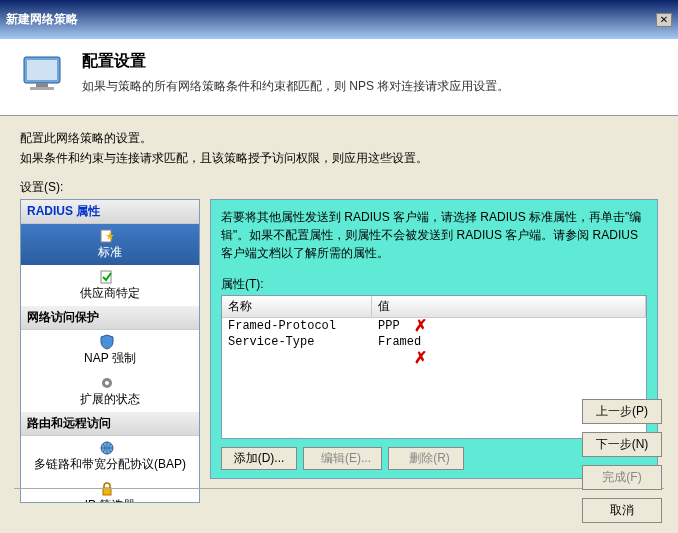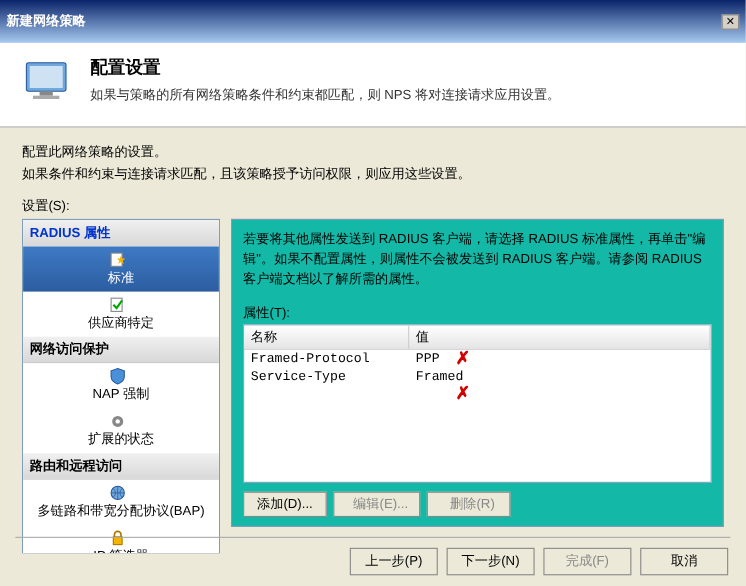--- a/index.html
+++ b/index.html
@@ -14,38 +14,38 @@
 .content { padding: 14px 20px 10px 20px; background: #ece9d8; }
 .intro-text { font-size: 12px; margin-bottom: 3px; }
 .settings-label { margin-top: 12px; margin-bottom: 3px; font-size: 12px; }
 .main-area { display: flex; gap: 10px; }
 .sidebar { width: 180px; border: 1px solid #7f9db9; background: #fff; height: 304px; overflow: auto; }
 .group-header { background: linear-gradient(to bottom, #f0f0f0, #d8d8d8); border-bottom: 1px solid #ccc; padding: 3px 6px; font-weight: bold; font-size: 12px; }
 .group-header.radius { color: #0033cc; }
 .sidebar-item { display: flex; align-items: center; padding: 4px 6px; font-size: 12px; cursor: pointer; flex-direction: column; }
 .sidebar-item.selected { background: linear-gradient(to bottom, #3e7ac4, #2c5da0); color: #fff; }
 .sidebar-item .icon { width: 16px; height: 16px; margin-right: 6px; flex-shrink: 0; display: flex; align-items: center; justify-content: center; }
-.right-panel { flex: 1; border: 1px solid #7f9db9; background: #14b8a6; padding: 8px 10px; height: 280px; display: flex; flex-direction: column; }
+.right-panel { flex: 1; border: 1px solid #7f9db9; background: #5eead4; padding: 8px 10px; height: 280px; display: flex; flex-direction: column; }
 .instruction { font-size: 12px; line-height: 1.5; margin-bottom: 14px; }
 .attr-label { font-size: 12px; margin-bottom: 2px; }
 .table-container { border: 1px solid #7f9db9; background: #fff; flex: 1; position: relative; margin-bottom: 8px; }
 .table-header { display: flex; background: linear-gradient(to bottom, #fff, #e4e4e4); border-bottom: 1px solid #ccc; }
 .th { padding: 2px 6px; font-size: 12px; border-right: 1px solid #ccc; }
 .th.name { width: 150px; }
 .th.value { flex: 1; }
 .table-body { font-family: "Courier New", monospace; font-size: 12px; }
 .tr { display: flex; position: relative; }
 .td { padding: 1px 6px; }
 .td.name { width: 150px; }
 .td.value { flex: 1; }
 .red-x { position: absolute; color: #d40000; font-weight: bold; font-size: 16px; font-family: Arial; }
 .panel-buttons { display: flex; gap: 6px; }
 .btn { padding: 2px 10px; font-size: 12px; background: #ece9d8; border: 1px solid #888; min-width: 76px; cursor: pointer; }
 .btn:disabled { color: #888; padding-left: 17px; }
-.footer { position: absolute; bottom: 10px; right: 16px; display: flex; gap: 8px; }
+.footer { position: absolute; bottom: 10px; right: 16px; display: flex; gap: 8px; flex-direction: column; }
 .footer .btn { min-width: 80px; padding: 3px 12px; }
 .hr { border: none; border-top: 1px solid #aaa; margin: 10px 0 0 0; position: absolute; bottom: 44px; left: 14px; right: 14px; }
 </style>
 </head>
 <body>
 
 <div class="titlebar">
   <span class="titlebar-text">新建网络策略</span>
   <div class="close-btn">✕</div>
 </div>

